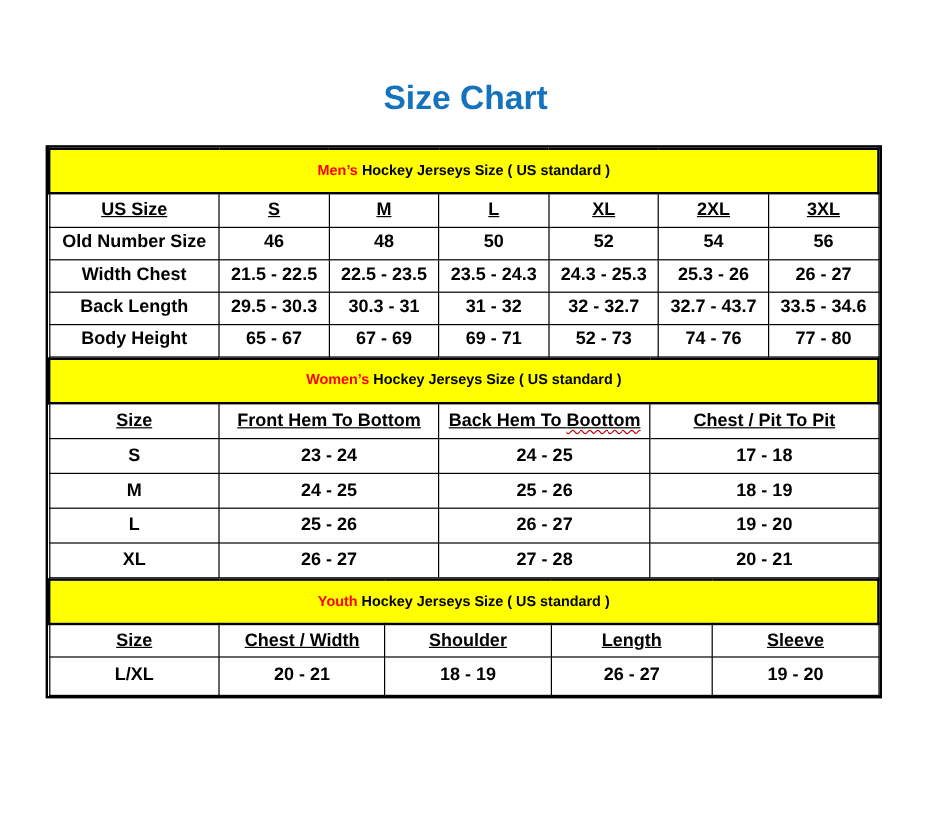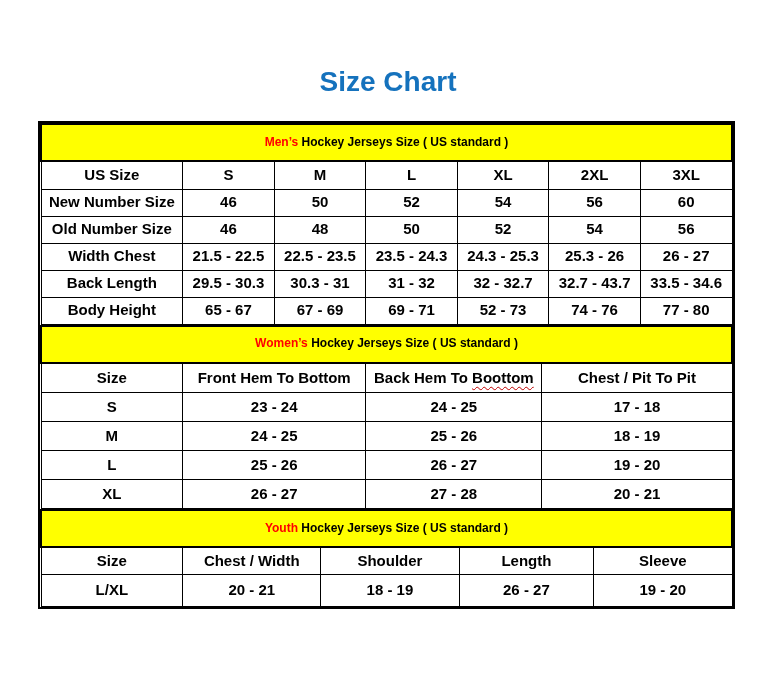--- a/index.html
+++ b/index.html
@@ -31,21 +31,21 @@
     font-size:15px;line-height:1.1;
     padding:1px 2px;
     overflow:hidden;white-space:nowrap;
   }
   tr.band td{
     background:var(--band-yellow);
     border:2px solid var(--ink);
     height:37px;font-size:12px;font-weight:700;
   }
   tr.band .hl{color:var(--accent-red);}
-  tr.head th{height:28px;font-weight:700;}
+  tr.head th{height:28px;font-weight:700;text-decoration:underline;}
   tr.data td{height:27px;font-weight:700;}
   tr.data td.rowlabel{font-weight:700;}
   .tbl-womens tr.head th{height:30px;}
   .tbl-womens tr.data td{height:29px;}
   .tbl-youth tr.head th{height:27px;}
   .tbl-youth tr.data td{height:32px;}
   .sic{
     text-decoration-line:underline;
     text-decoration-style:wavy;
     text-decoration-color:var(--squiggle-red);
@@ -80,29 +80,20 @@
           <tr class="head">
             <th>US Size</th>
             <th>S</th>
             <th>M</th>
             <th>L</th>
             <th>XL</th>
             <th>2XL</th>
             <th>3XL</th>
           </tr>
           <tr class="data">
-            <td class="rowlabel">New Number Size</td>
-            <td>46</td>
-            <td>50</td>
-            <td>52</td>
-            <td>54</td>
-            <td>56</td>
-            <td>60</td>
-          </tr>
-          <tr class="data">
             <td class="rowlabel">Old Number Size</td>
             <td>46</td>
             <td>48</td>
             <td>50</td>
             <td>52</td>
             <td>54</td>
             <td>56</td>
           </tr>
           <tr class="data">
             <td class="rowlabel">Width Chest</td>

